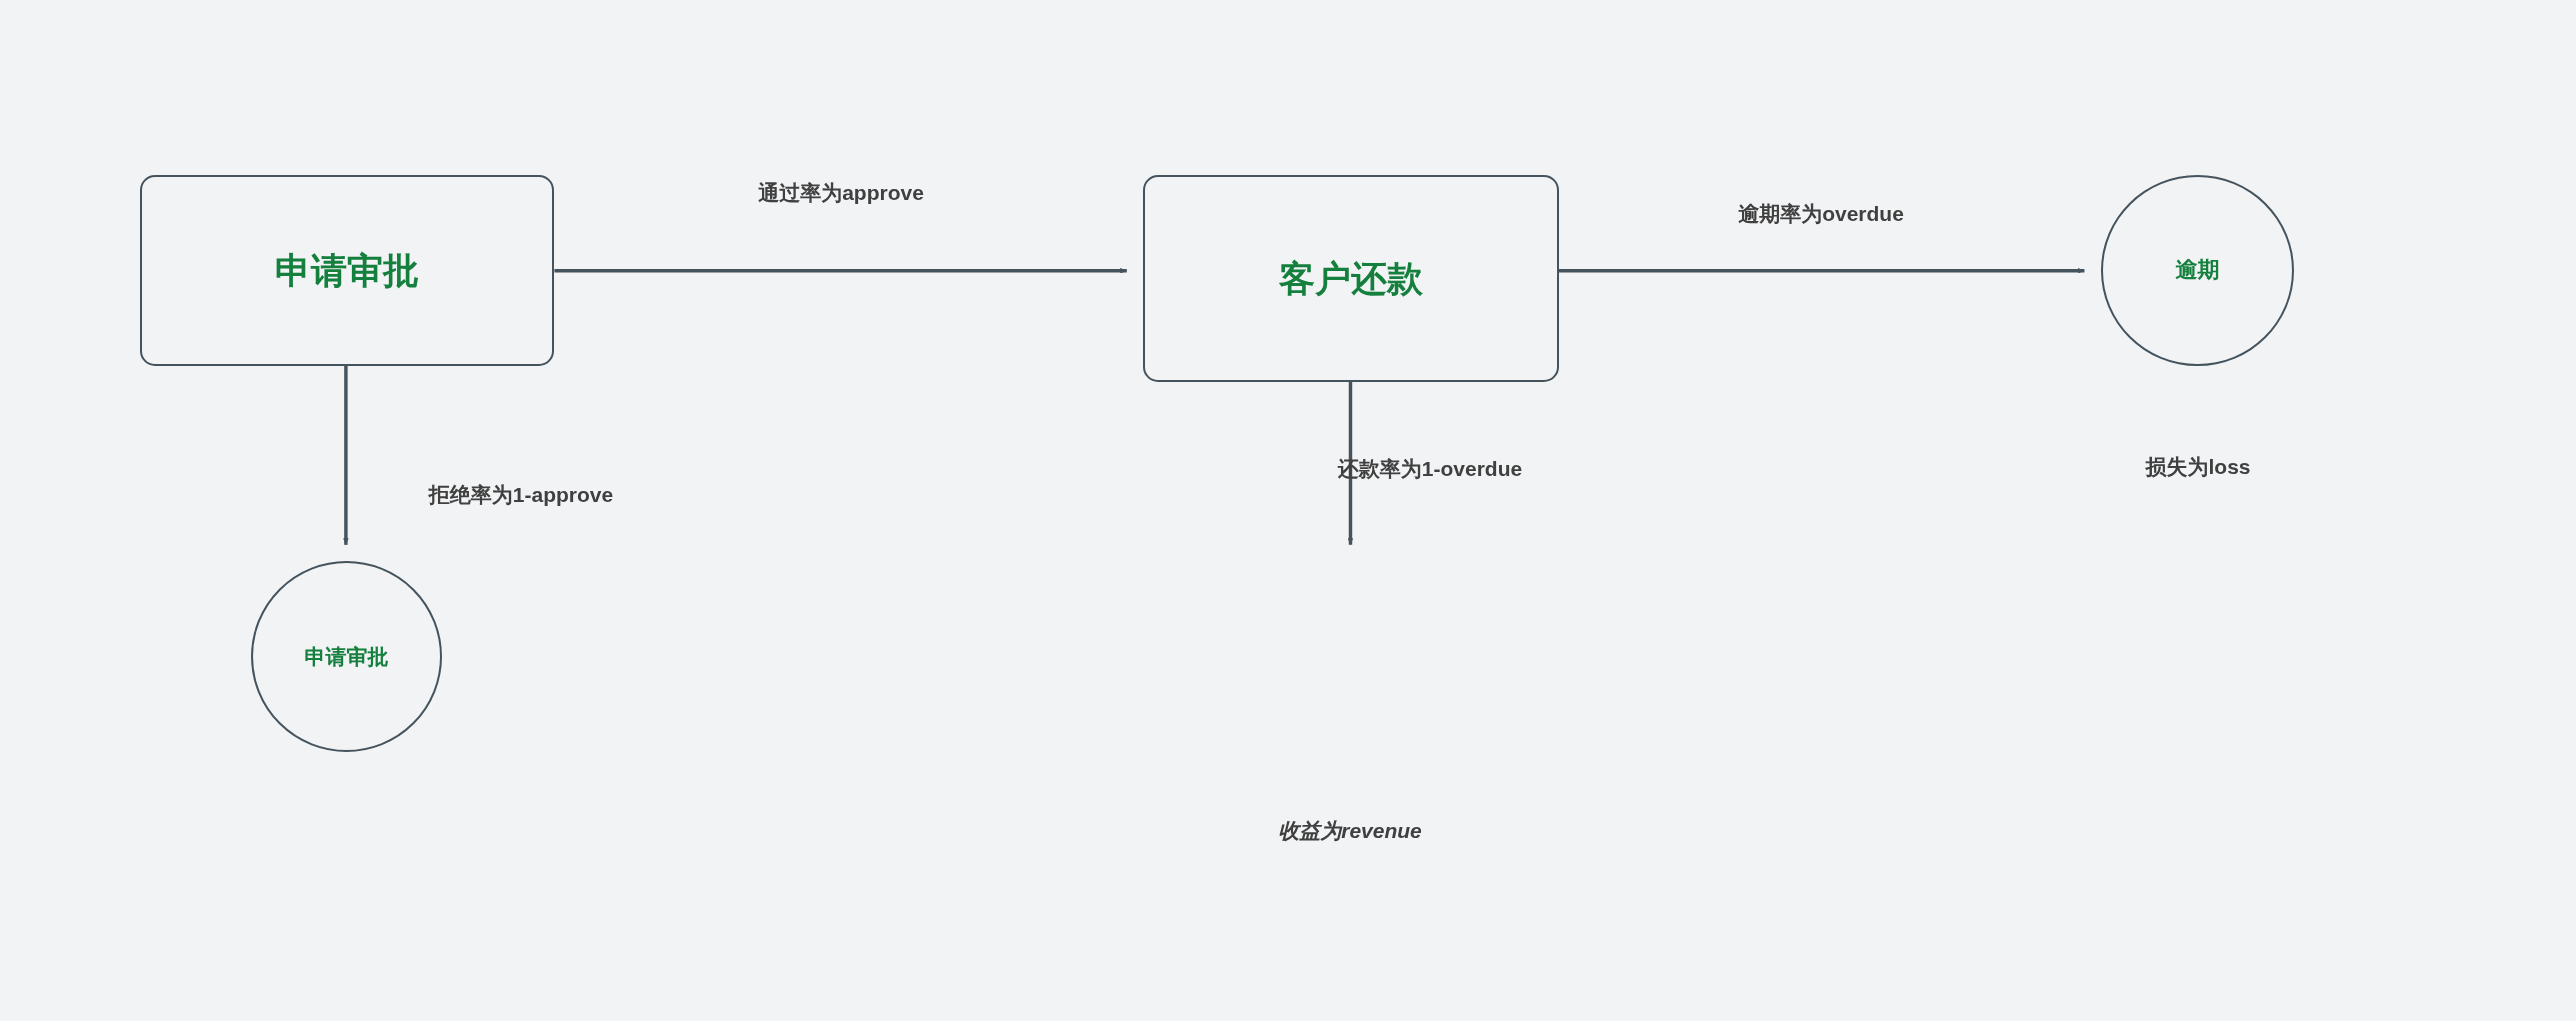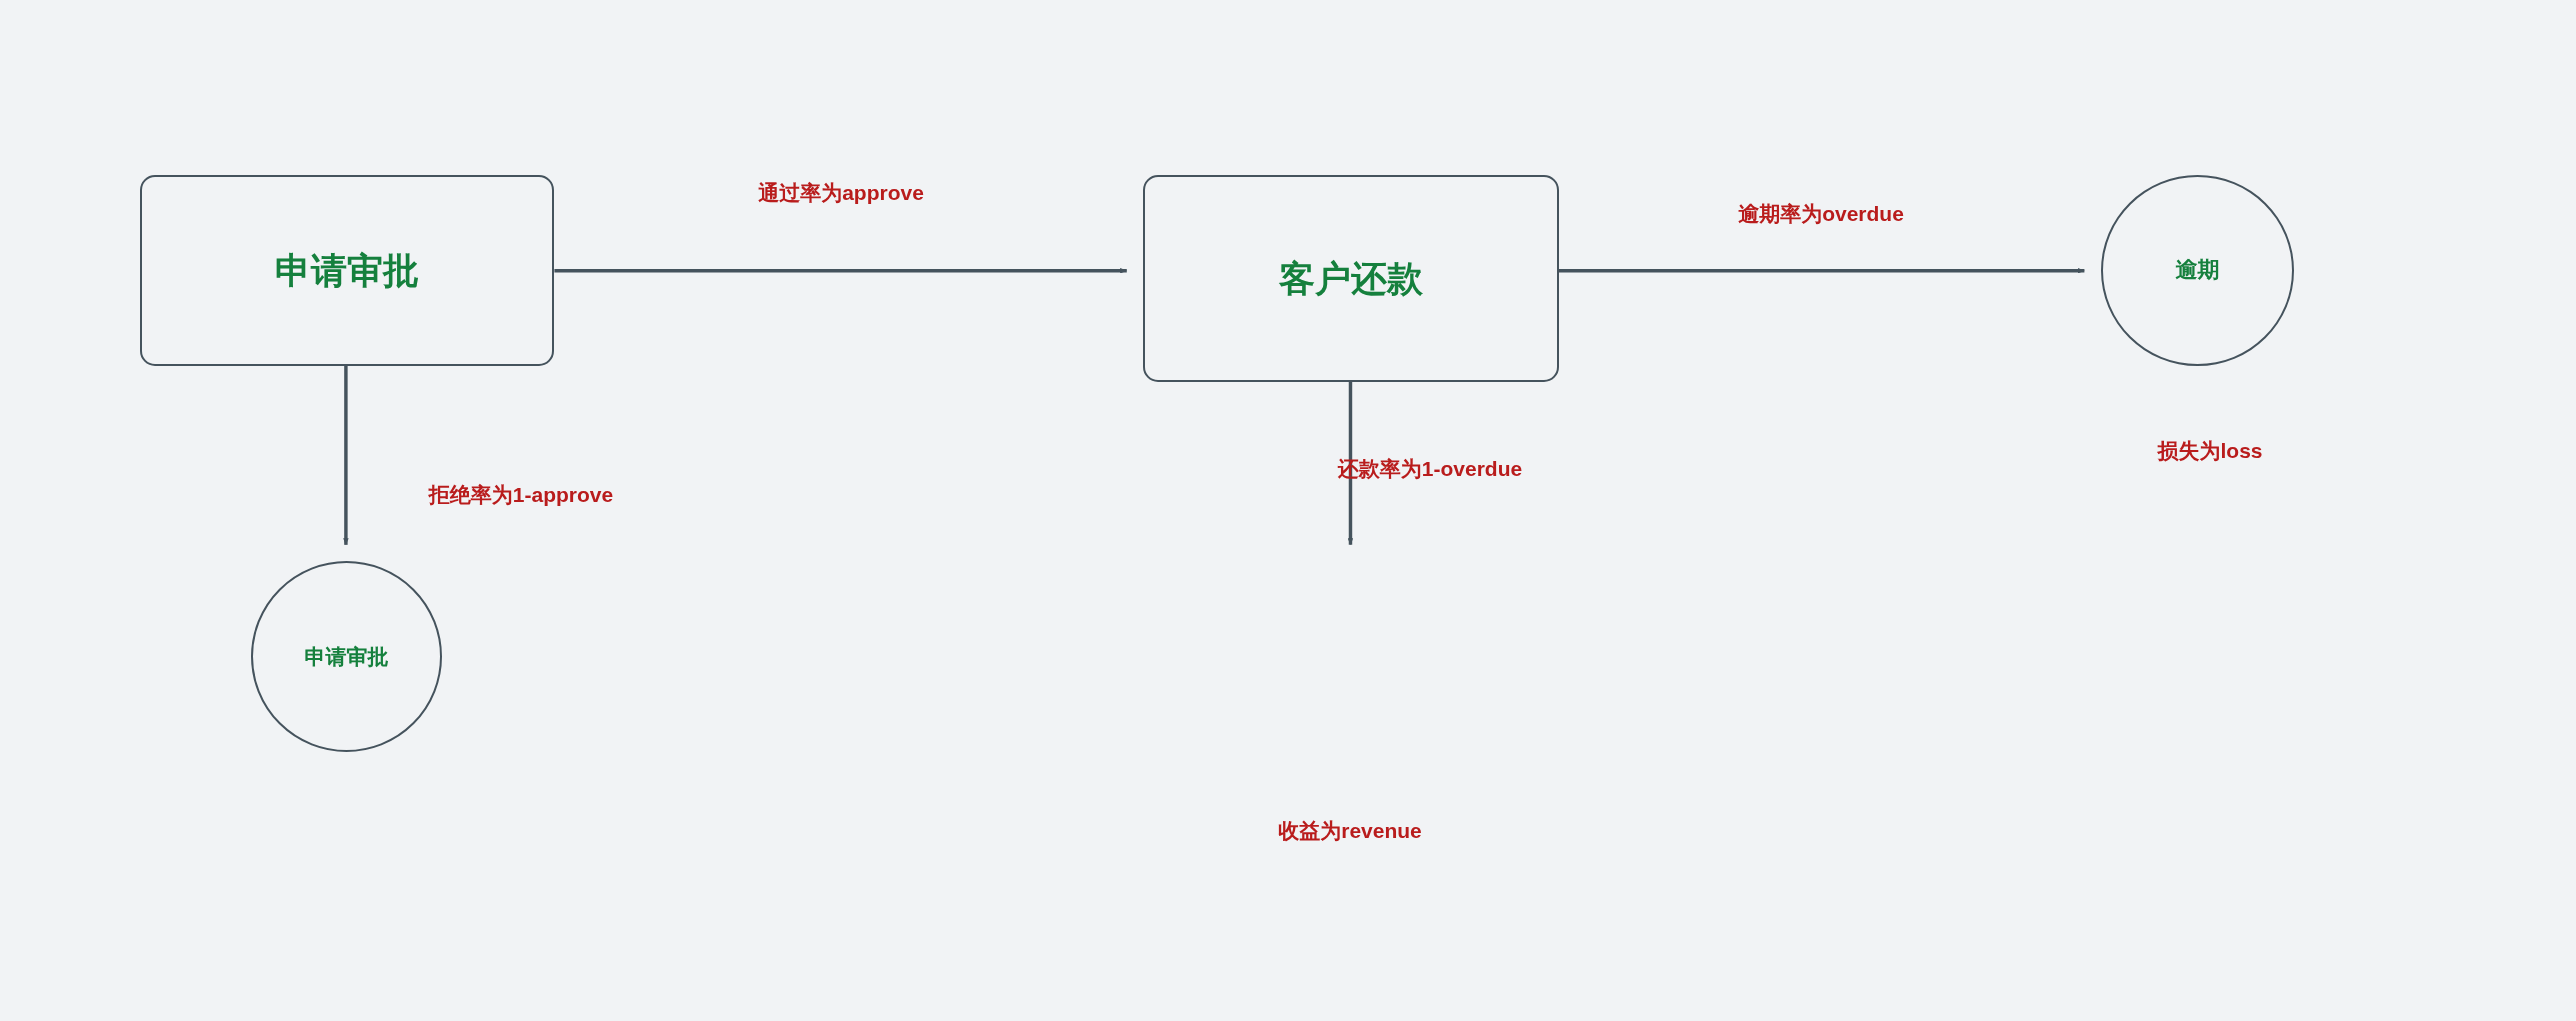--- a/index.html
+++ b/index.html
@@ -42,21 +42,21 @@
     border-radius: 15px;
     background: #f1f3f5;
   }
   .node-circle {
     border: 2.8px solid #45535d;
     border-radius: 50%;
     background: #f1f3f5;
   }
   .label {
     position: absolute;
-    color: #b91c1c;
+    color: #404040;
     font-weight: bold;
     font-size: 21px;
     white-space: nowrap;
     transform: translate(-50%, -50%);
     text-align: center;
   }
 </style>
 </head>
 <body>
 
@@ -104,18 +104,18 @@
   </div>
 
   <div class="label" style="left:841px; top:193px;">通过率为approve</div>
 
   <div class="label" style="left:521px; top:495px;text-align:center;">拒绝率为1-approve</div>
 
   <div class="label" style="left:1821px; top:214px;">逾期率为overdue</div>
 
   <div class="label" style="left:1430px; top:469px;">还款率为1-overdue</div>
 
-  <div class="label" style="left:2198px; top:451px;margin-left:12px;">损失为loss</div>
+  <div class="label" style="left:2198px; top:467px;">损失为loss</div>
 
-  <div class="label" style="left:1350px; top:831px;">收益为revenue</div>
+  <div class="label" style="left:1350px; top:831px;font-style:italic;">收益为revenue</div>
 
 </div>
 
 
 </body></html>

